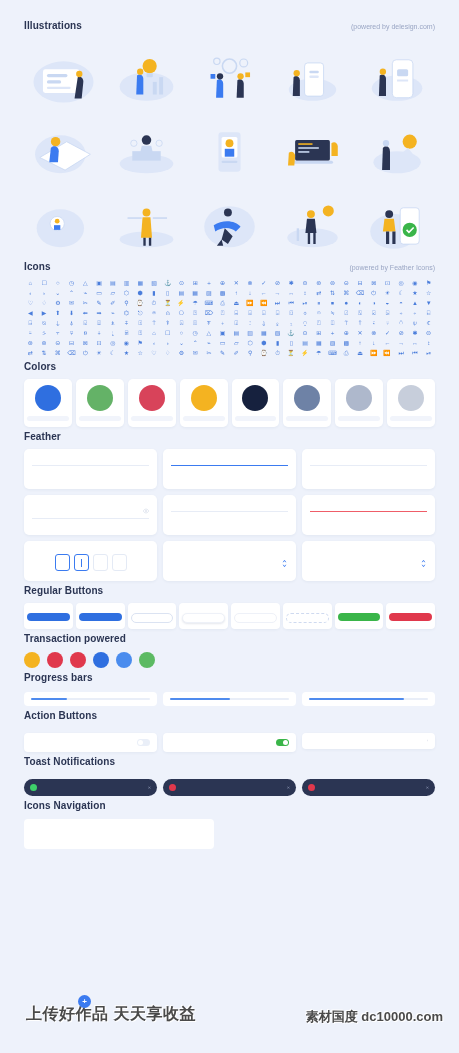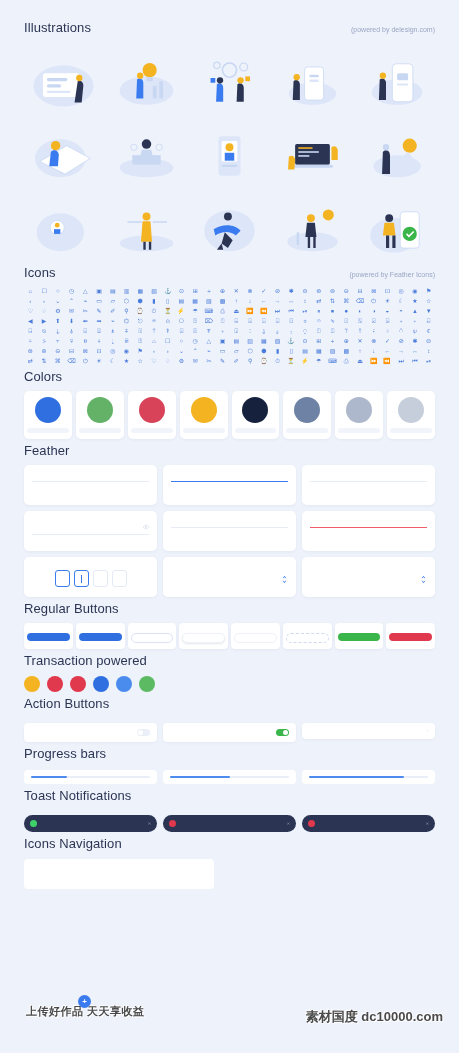--- a/index.html
+++ b/index.html
@@ -12,22 +12,22 @@
     position: relative;
   }
   .page { padding: 0 24px; }
 
   .sec-head {
     display: flex;
     align-items: baseline;
     justify-content: space-between;
   }
   .sec-title {
-    font-size: 13px;
-    font-weight: normal;
+    font-size: 10px;
+    font-weight: bold;
     color: #2b3553;
     letter-spacing: .1px;
   }
   .sec-sub {
     font-size: 7px;
     color: #9aa6c4;
   }
 
   
   .ill-grid {
@@ -219,21 +219,21 @@
 
   
   .botnav-card { background: #fff; border-radius: 4px; height: 30px; width: 190px; margin-top: 8px; }
   .wm {
     position: absolute;
     font-weight: bold;
     color: #4a4a4a;
     text-shadow: 0 0 2px #fff, 1px 1px 0 #fff, -1px -1px 0 #fff;
     white-space: nowrap;
   }
-  #wm-left { left: 26px; top: 1004px; font-size: 11px; letter-spacing: .5px; }
+  #wm-left { left: 26px; top: 1004px; font-size: 16px; letter-spacing: .5px; }
   #wm-right { right: 16px; top: 1008px; font-size: 13px; }
   .wm-badge {
     position: absolute; left: 78px; top: 995px;
     width: 13px; height: 13px; border-radius: 50%;
     background: #3b7bf0;
     display:flex;align-items:center;justify-content:center;
     color:#fff;font-size:8px;font-weight:bold;
   }
   .s-gap { margin-top: 4px; }
 </style>
@@ -843,20 +843,41 @@
         <div class="tx" style="background: rgb(74, 140, 238);">
           <span></span>
         </div>
         <div class="tx" style="background: rgb(92, 186, 99);">
           <span></span>
         </div>
       </div>
   </div>
 
   <div class="s-gap">
+    <div class="sec-title">Progress bars</div>
+    <div class="prog-row" id="prog-row">
+        <div class="prog-card">
+          <div class="track">
+      <div class="fill" style="width:30%"></div>
+          </div>
+        </div>
+        <div class="prog-card">
+          <div class="track">
+      <div class="fill" style="width:50%"></div>
+          </div>
+        </div>
+        <div class="prog-card">
+          <div class="track">
+      <div class="fill" style="width:80%"></div>
+          </div>
+        </div>
+      </div>
+  </div>
+
+  <div class="s-gap">
     <div class="sec-title">Action Buttons</div>
     <div class="grid3" id="act-row">
         <div>
           <div class="btn-cap" style="margin-bottom:5px"></div>
      <div class="act-card">
        <div class="act-txt"></div>
        <div class="toggle off">
               <div class="knob"></div>
             </div>
           </div>
@@ -877,41 +898,20 @@
        <div class="info-right">
          <span></span>
          <span>›</span>
             </div>
           </div>
         </div>
       </div>
   </div>
 
   <div class="s-gap">
-    <div class="sec-title">Progress bars</div>
-    <div class="prog-row" id="prog-row">
-        <div class="prog-card">
-          <div class="track">
-      <div class="fill" style="width:30%"></div>
-          </div>
-        </div>
-        <div class="prog-card">
-          <div class="track">
-      <div class="fill" style="width:50%"></div>
-          </div>
-        </div>
-        <div class="prog-card">
-          <div class="track">
-      <div class="fill" style="width:80%"></div>
-          </div>
-        </div>
-      </div>
-  </div>
-
-  <div class="s-gap">
     <div class="sec-title">Toast Notifications</div>
     <div class="grid3" id="toast-row">
         <div>
           <div class="btn-cap" style="margin-bottom:5px"></div>
      <div class="toast">
        <div class="toast-dot" style="background:#3ED16A"></div>
        <div class="toast-txt"></div>
        <div class="toast-x">✕</div>
           </div>
         </div>

